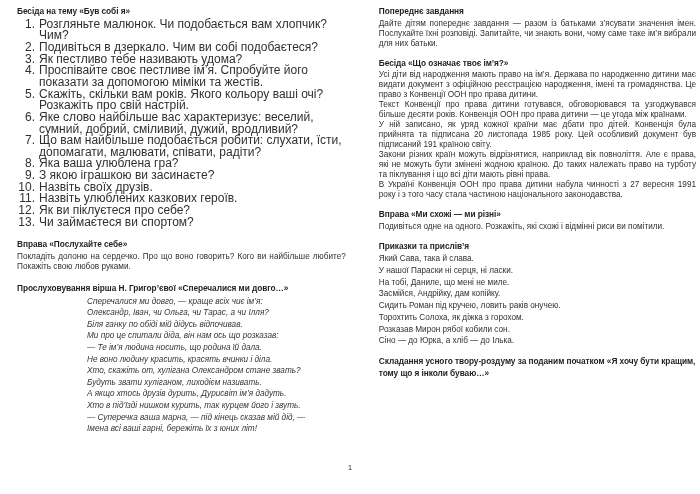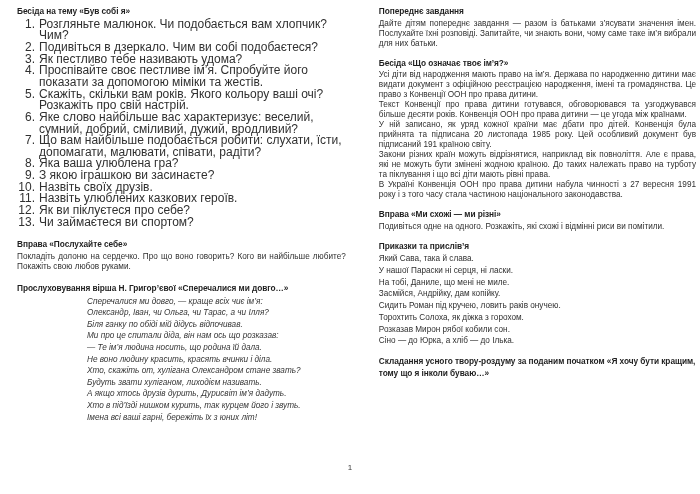--- a/index.html
+++ b/index.html
@@ -150,20 +150,21 @@
           <div class="line">Сперечалися ми довго, —  краще всіх чиє ім’я:</div>
           <div class="line">Олександр, Іван, чи Ольга, чи Тарас, а чи Ілля?</div>
           <div class="line">Біля ганку по обіді мій дідусь відпочивав.</div>
           <div class="line">Ми про це спитали діда, він нам ось що розказав:</div>
           <div class="line">— Те ім’я людина носить, що родина їй дала.</div>
           <div class="line">Не воно людину красить, красять вчинки і діла.</div>
           <div class="line">Хто, скажіть от, хулігана Олександром стане звать?</div>
           <div class="line">Будуть звати хуліганом, лиходієм називать.</div>
           <div class="line">А якщо хтось друзів дурить, Дурисвіт ім’я дадуть.</div>
           <div class="line">Хто в під’їзді нишком курить, так курцем його і звуть.</div>
+          <div class="line">— Суперечка ваша марна, — під кінець сказав мій дід, —</div>
           <div class="line">Імена всі ваші гарні, бережіть їх з юних літ!</div>
         </div>
       </div>
 
     </div>
 
     <div class="col col-right">
 
       <div class="sec-tight">
         <h2 class="heading">Попереднє завдання</h2>

